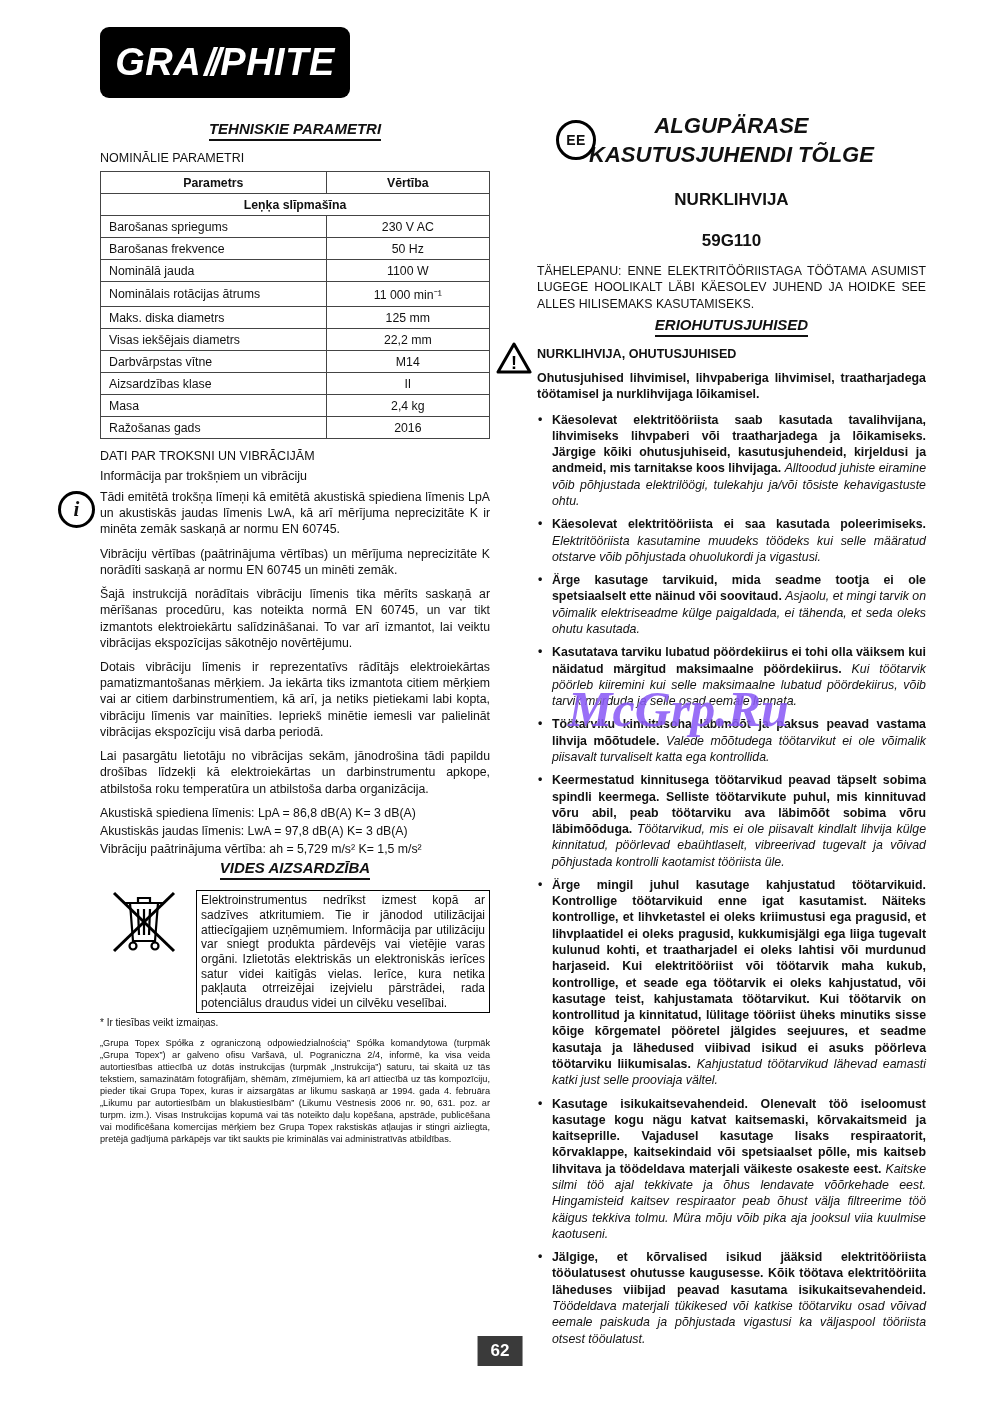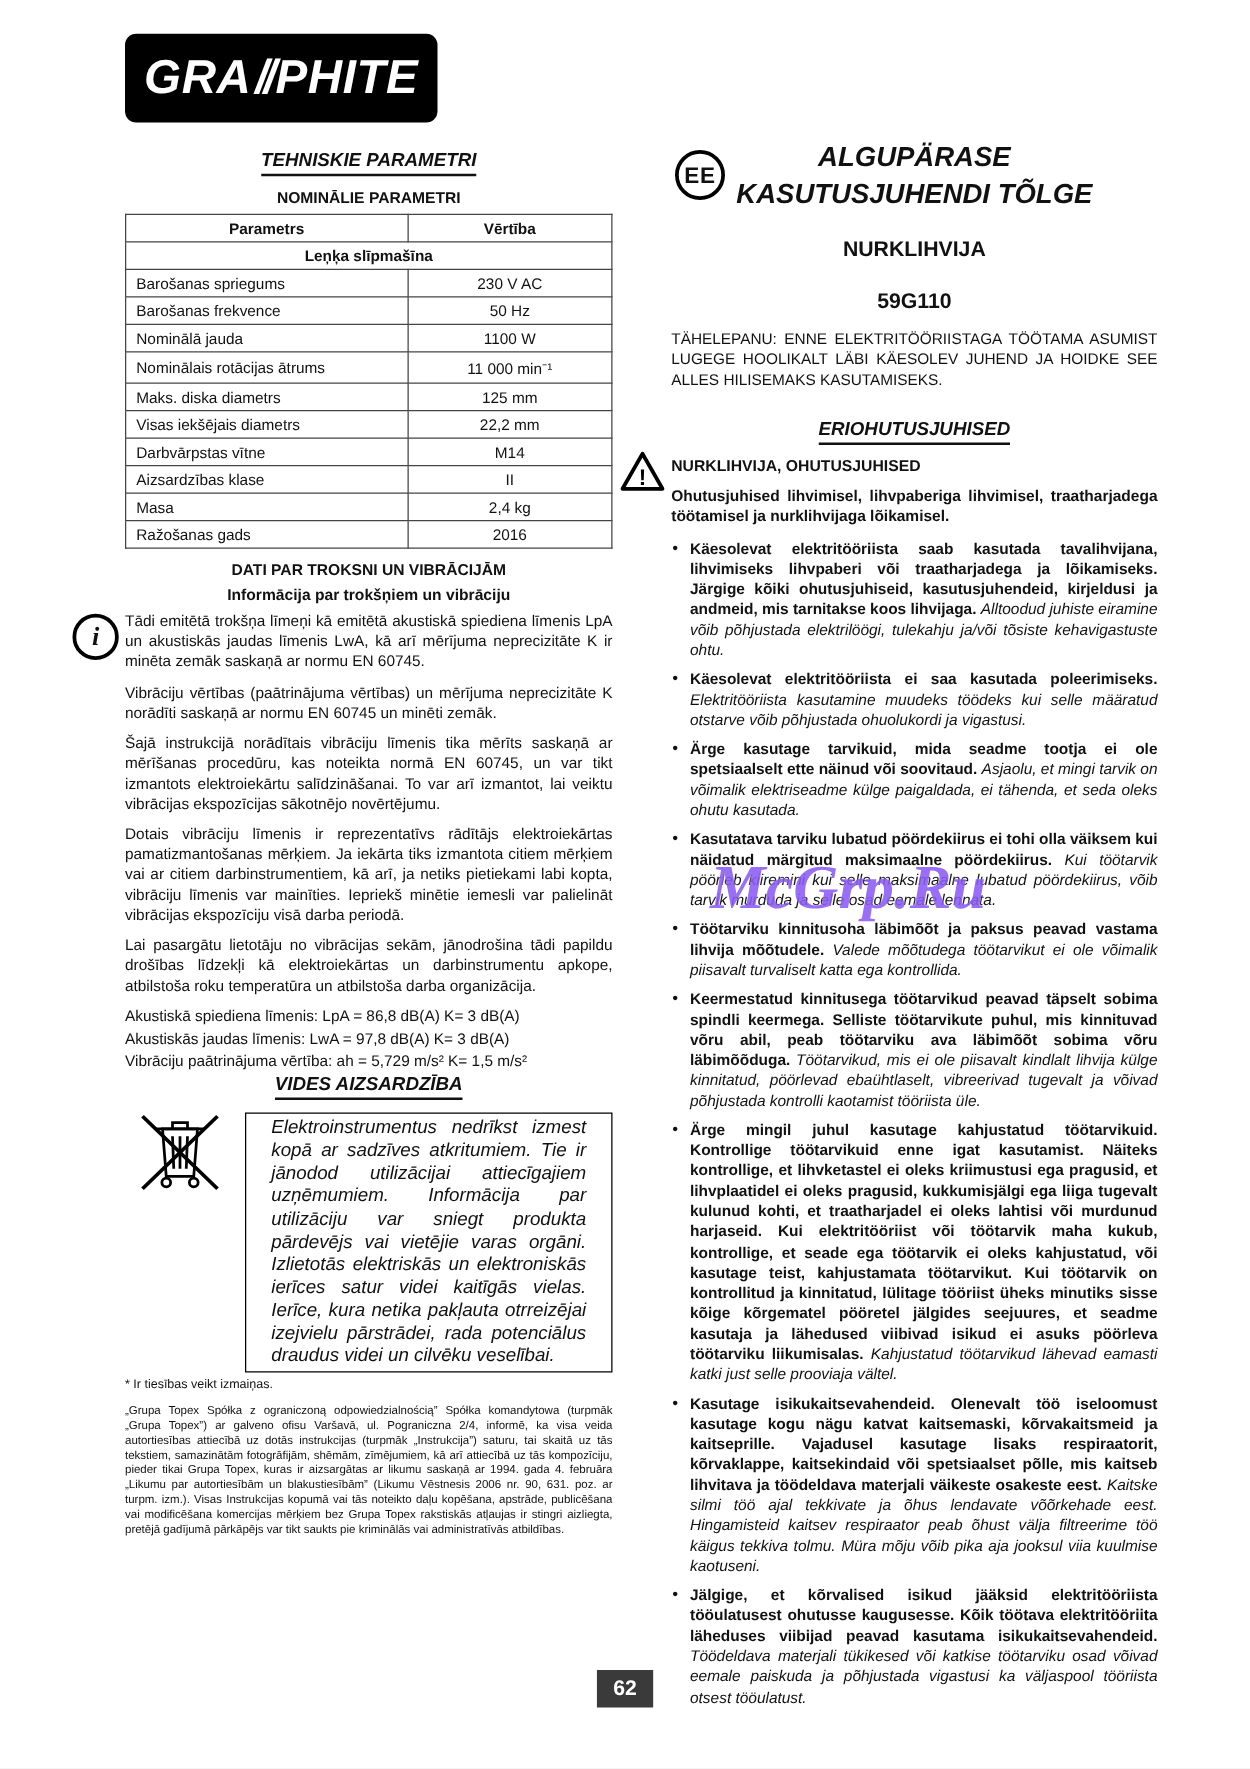--- a/index.html
+++ b/index.html
@@ -19,21 +19,21 @@
   
   .col { position:absolute; top:120px; }
   .col-left  { left:100px; width:390px; }
   .col-right { left:537px; width:389px; top:112px; }
   
   .sec-head { text-align:center; font-size:15px; margin:0 0 10px; }
   .sec-head span {
     display:inline-block; font-weight:bold; font-style:italic;
     border-bottom:2px solid #111; padding-bottom:2px;
   }
-  .subhead  { font-weight:bold; font-size:12.5px; margin:0 0 6px;text-align:center; }
+  .subhead  { font-weight:normal; font-size:12.5px; margin:0 0 6px; }
   
   table.spec { width:100%; border-collapse:collapse; font-size:12.3px; margin:0 0 10px; }
   table.spec td { border:1px solid #444; padding:3.5px 8px; }
   .t-cap { text-align:center; font-weight:bold; }
   .t-h   { text-align:center; font-weight:bold; }
   .t-v   { text-align:center; width:42%; }
   
   .paras { position:relative; }
   .paras p, .acoustic p, .attention {
     font-size:12.3px; line-height:1.32; text-align:justify; margin:0 0 8px;
@@ -41,36 +41,36 @@
   .acoustic p { margin:0 0 2px; text-align:left; }
   .info-icon {
     position:absolute; left:-42px; top:2px; width:31px; height:31px;
     border:3px solid #000; border-radius:50%;
     display:flex; align-items:center; justify-content:center;
     font-family:"Liberation Serif", serif; font-style:italic; font-weight:bold; font-size:21px;
   }
   .env-wrap { }
   .recycle-row { display:flex; gap:6px; align-items:flex-start; margin:2px 0 4px; }
   .recycle-box {
-    flex:1; border:1px solid #000; padding:2px 20px;
-    font-size:15px; line-height:1.22; text-align:justify;font-style:italic;
+    flex:1; border:1px solid #000; padding:2px 4px;
+    font-size:12px; line-height:1.22; text-align:justify;
   }
   .footnote { font-size:10px; margin:2px 0 10px; }
   .legal { font-size:9.2px; line-height:1.3; text-align:justify; margin:0; }
   
   .title-wrap { position:relative; margin-bottom:4px; }
   .ee-badge {
-    position:absolute; left:3px; top:8px; width:34px; height:34px;
+    position:absolute; left:19px; top:8px; width:34px; height:34px;
     border:3px solid #000; border-radius:50%;
     display:flex; align-items:center; justify-content:center;
-    font-weight:bold; font-size:18px; letter-spacing:0.5px;
+    font-weight:bold; font-size:14px; letter-spacing:0.5px;
   }
   .main-title { text-align:center; font-weight:bold; font-style:italic; font-size:22px; line-height:1.3; }
   .product { text-align:center; font-weight:bold; font-size:17px; margin-top:21px; }
-  .attention { margin:12px 0 23px; }
+  .attention { margin:12px 0 4px; }
   .warn-row { position:relative; margin:0 0 9px; }
   .warn-icon { position:absolute; left:-42px; top:-6px; }
   .warn-heading { font-weight:bold; font-size:12.6px; }
   .intro-bold { font-weight:bold; font-size:12.4px; line-height:1.32; text-align:justify; margin:0 0 9px; }
   .bullets { list-style:none; margin:0; padding:0; }
   .bullets li {
     position:relative; padding-left:15px; margin-bottom:7px;
     font-size:12.35px; line-height:1.32; text-align:justify;
   }
   .bullets li::before { content:"\2022"; position:absolute; left:1px; top:-1px; font-weight:bold; }

